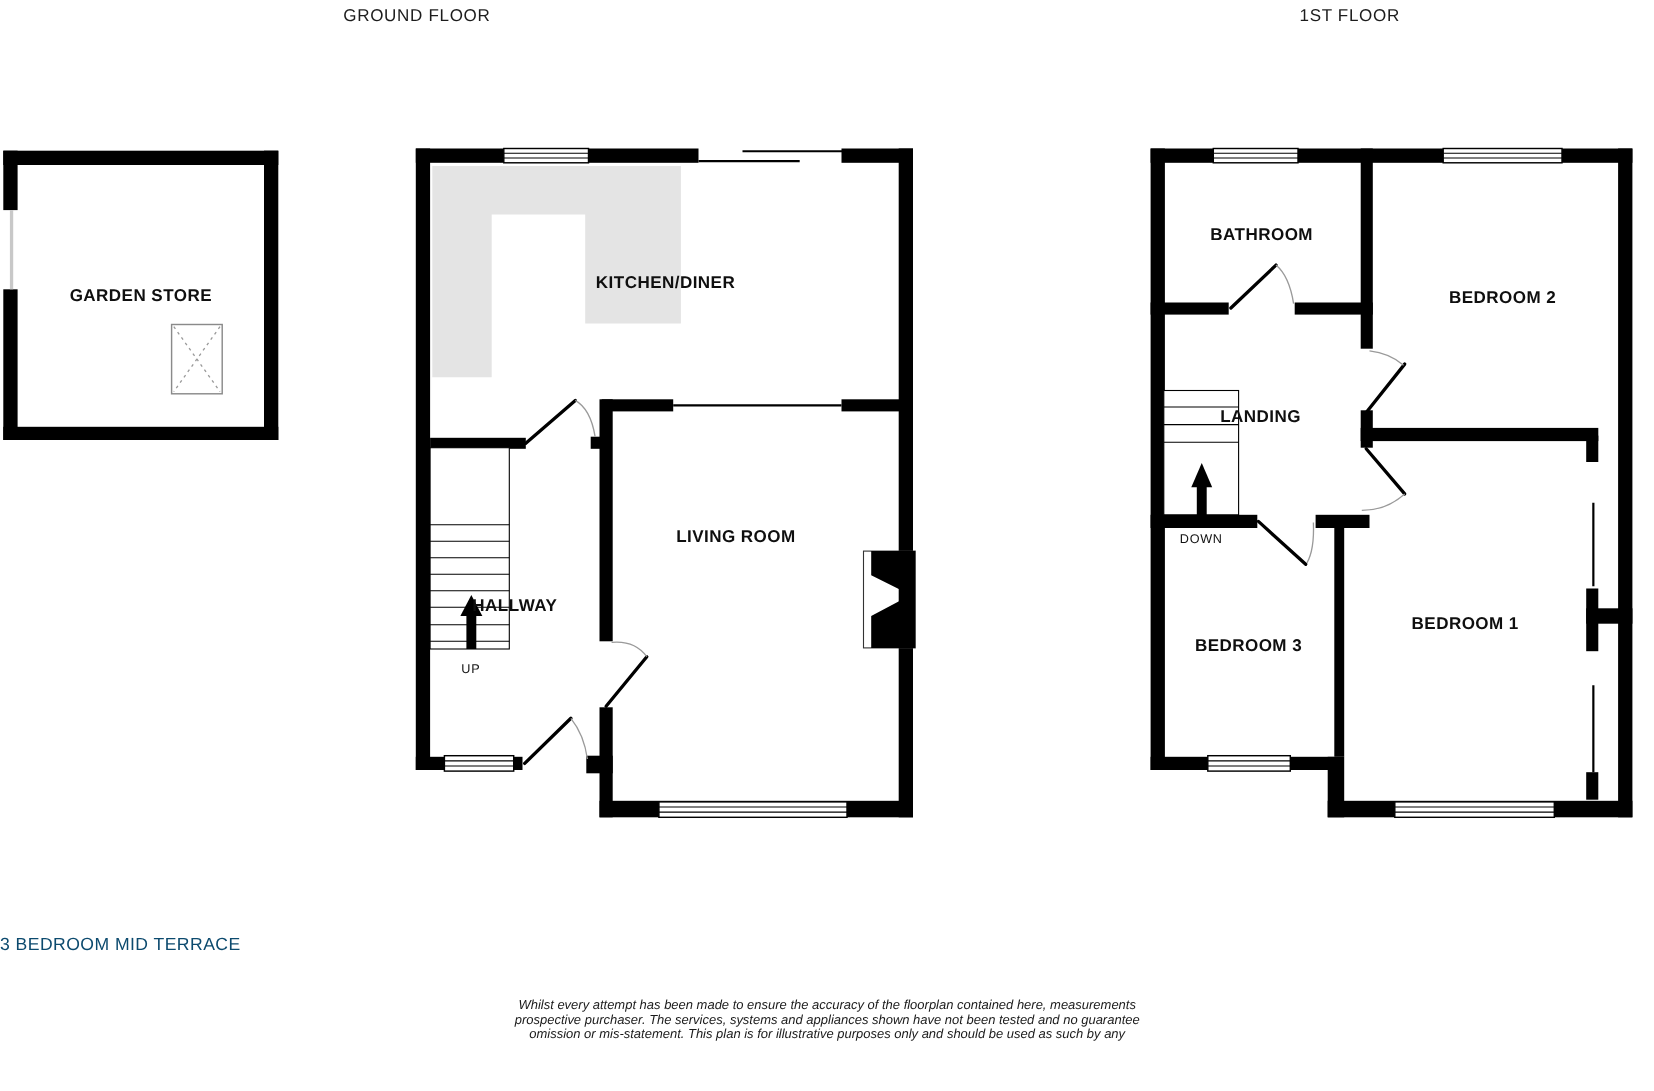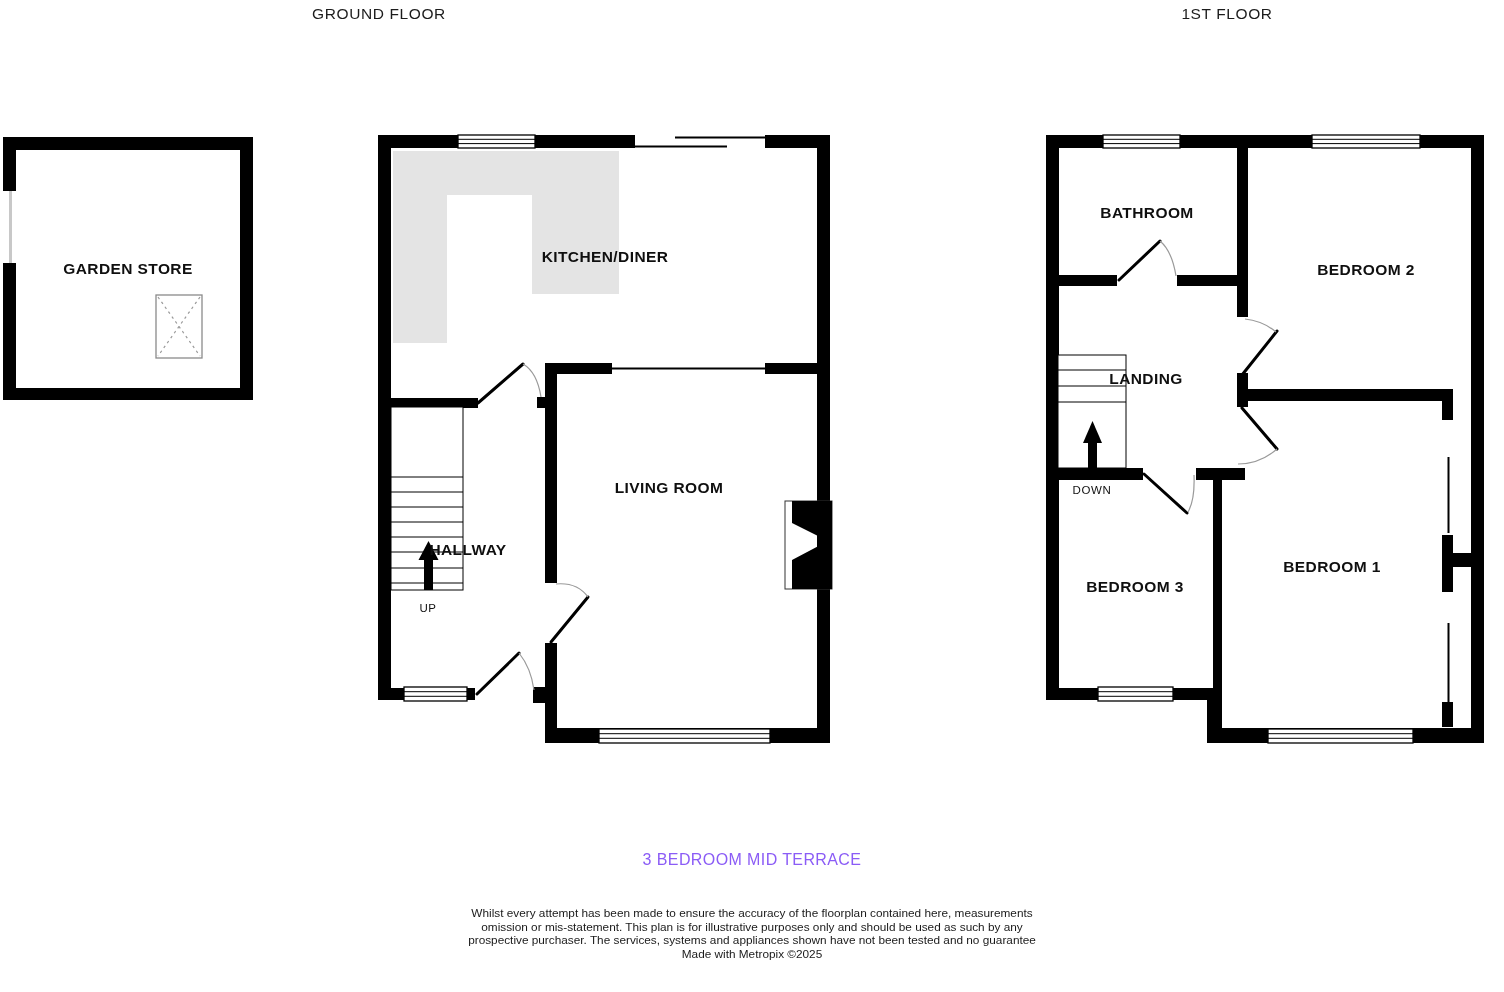--- a/index.html
+++ b/index.html
@@ -22,24 +22,24 @@
   .door-leaf{stroke:#000000;stroke-width:3px;stroke-linecap:round;}
   .door-arc{stroke:#9a9a9a;stroke-width:1.2px;fill:none;}
   .stairbox{fill:#ffffff;stroke:#000000;stroke-width:1px;}
   .tread{stroke:#000000;stroke-width:1px;}
   .arrow{fill:#000000;}
   .fixture{fill:none;stroke:#8a8a8a;stroke-width:1.3px;}
   .fixture-x{stroke:#9a9a9a;stroke-width:1.2px;stroke-dasharray:2.5,3.5;}
   .garden-door{fill:#c8c8c8;}
   .fp-outline{fill:none;stroke:#333333;stroke-width:1px;}
   
-  .property-type{position:absolute;top:851px;left:0;width:100%;text-align:center;
-                 font-size:16px;color:#8b5cf6;letter-spacing:.4px;}
+  .property-type{position:absolute;top:851px;left:0;width:100%;
+                 font-size:16px;color:#0c4a6e;letter-spacing:.4px;}
   .disclaimer{position:absolute;top:907px;left:0;width:100%;text-align:center;
-              font-size:11.8px;line-height:13.6px;color:#1a1a1a;}
+              font-size:11.8px;line-height:13.6px;color:#1a1a1a;font-style:italic;}
   .credit{margin-top:0;}
 </style>
 </head>
 <body>
 
 <div class="canvas">
 
 <svg width="1504" height="992" viewBox="0 0 1504 992">
 
   <text class="floor-title" x="379" y="19">GROUND FLOOR</text>
@@ -218,18 +218,17 @@
     <text class="room-label" x="1146" y="384">LANDING</text>
     <text class="room-label" x="1135" y="592">BEDROOM 3</text>
     <text class="room-label" x="1332" y="572">BEDROOM 1</text>
   </g>
 </svg>
 
   <div class="property-type">3 BEDROOM MID TERRACE</div>
 
   <div class="disclaimer">
     <div>Whilst every attempt has been made to ensure the accuracy of the floorplan contained here, measurements</div>
+    <div>prospective purchaser. The services, systems and appliances shown have not been tested and no guarantee</div>
     <div>omission or mis-statement. This plan is for illustrative purposes only and should be used as such by any</div>
-    <div>prospective purchaser. The services, systems and appliances shown have not been tested and no guarantee</div>
-    <div class="credit">Made with Metropix ©2025</div>
   </div>
 
 </div>
 
 </body></html>

